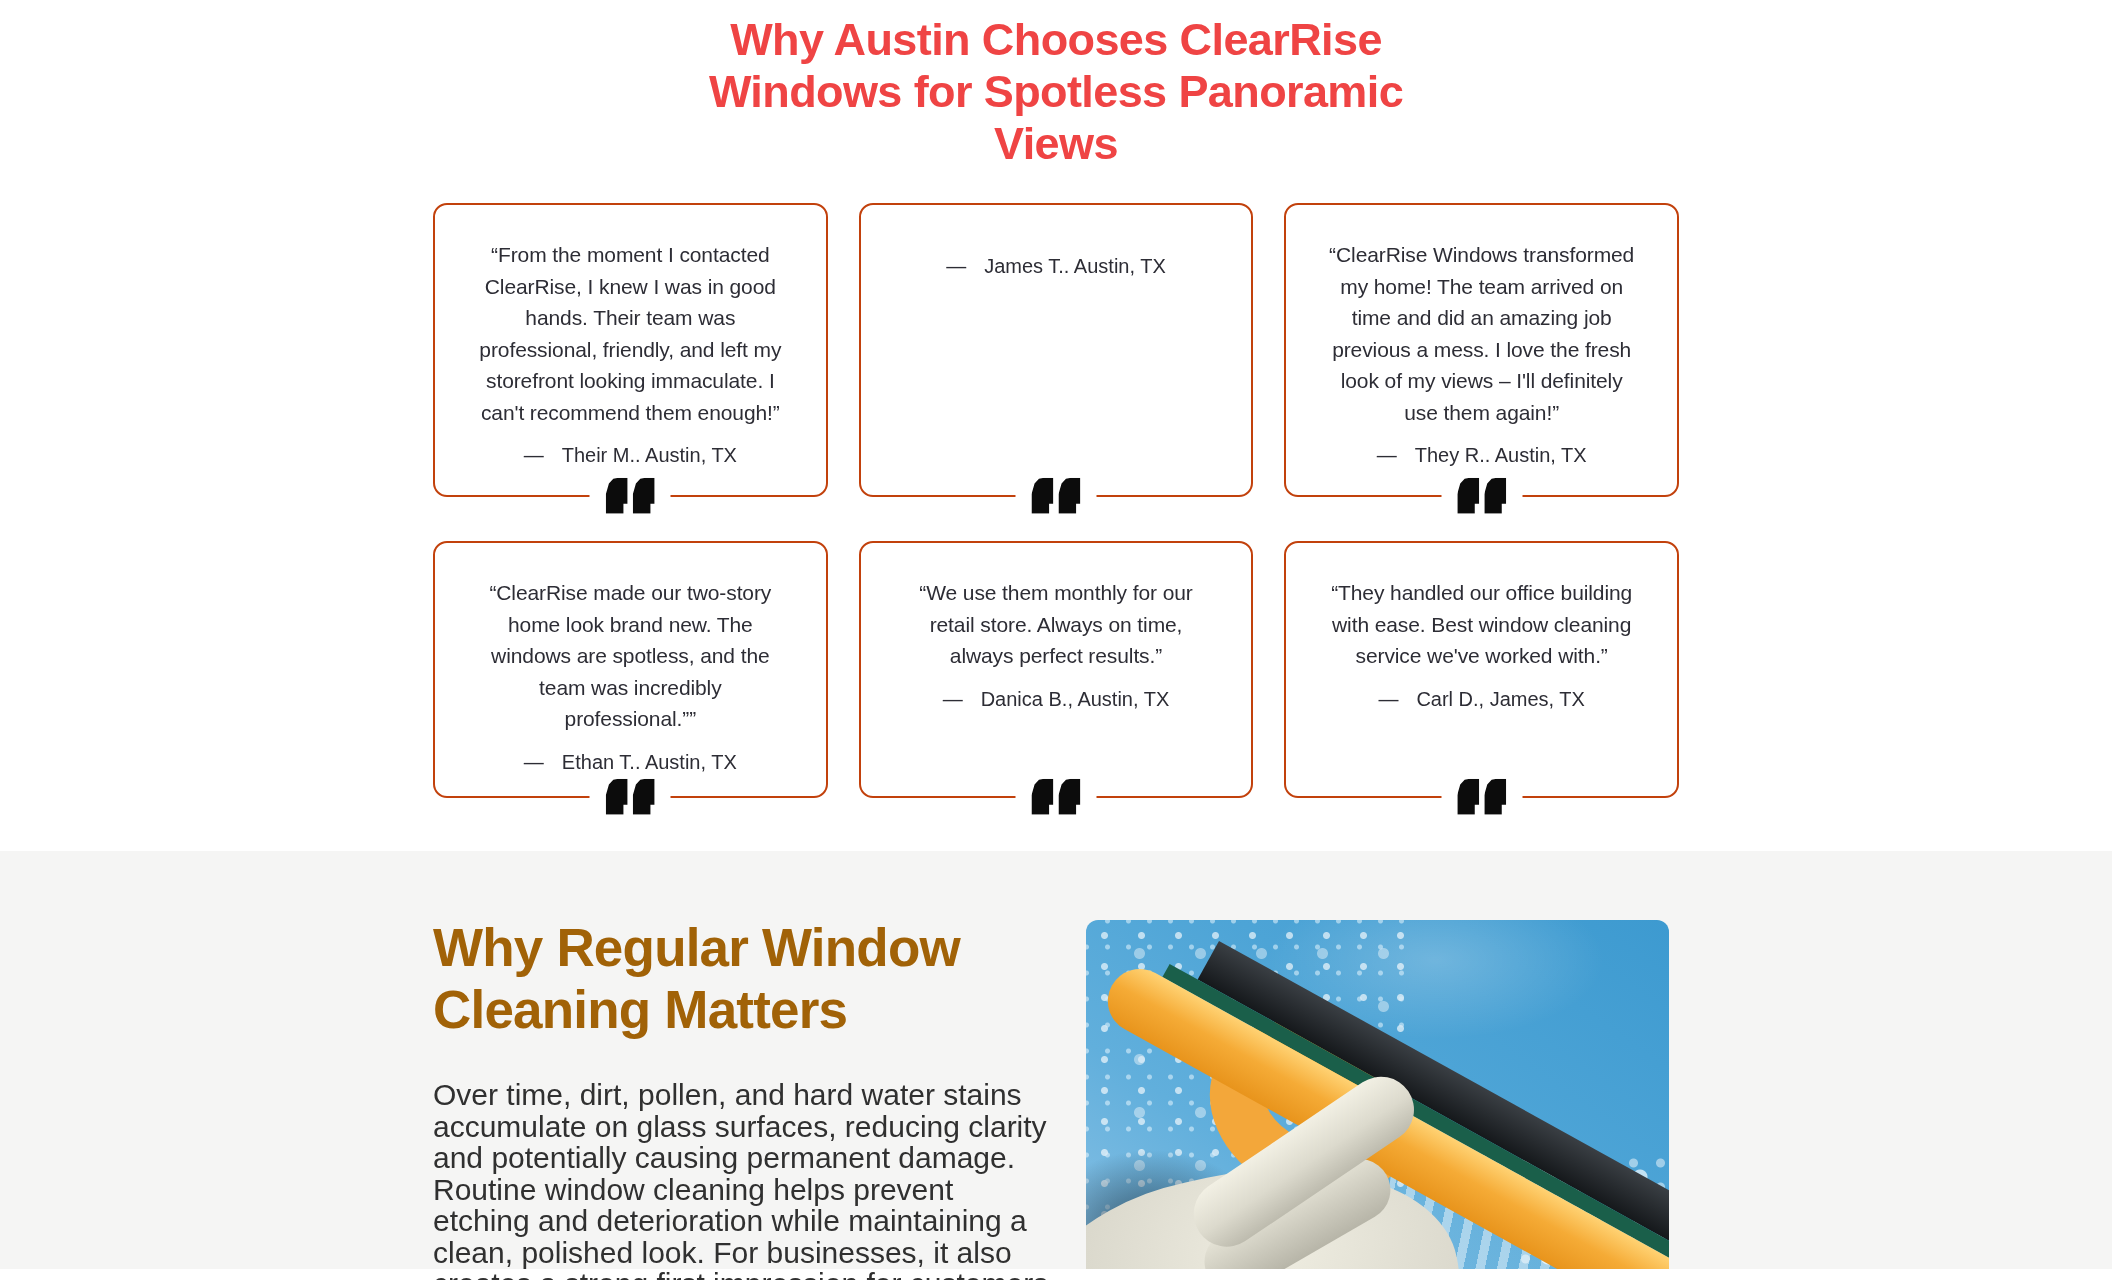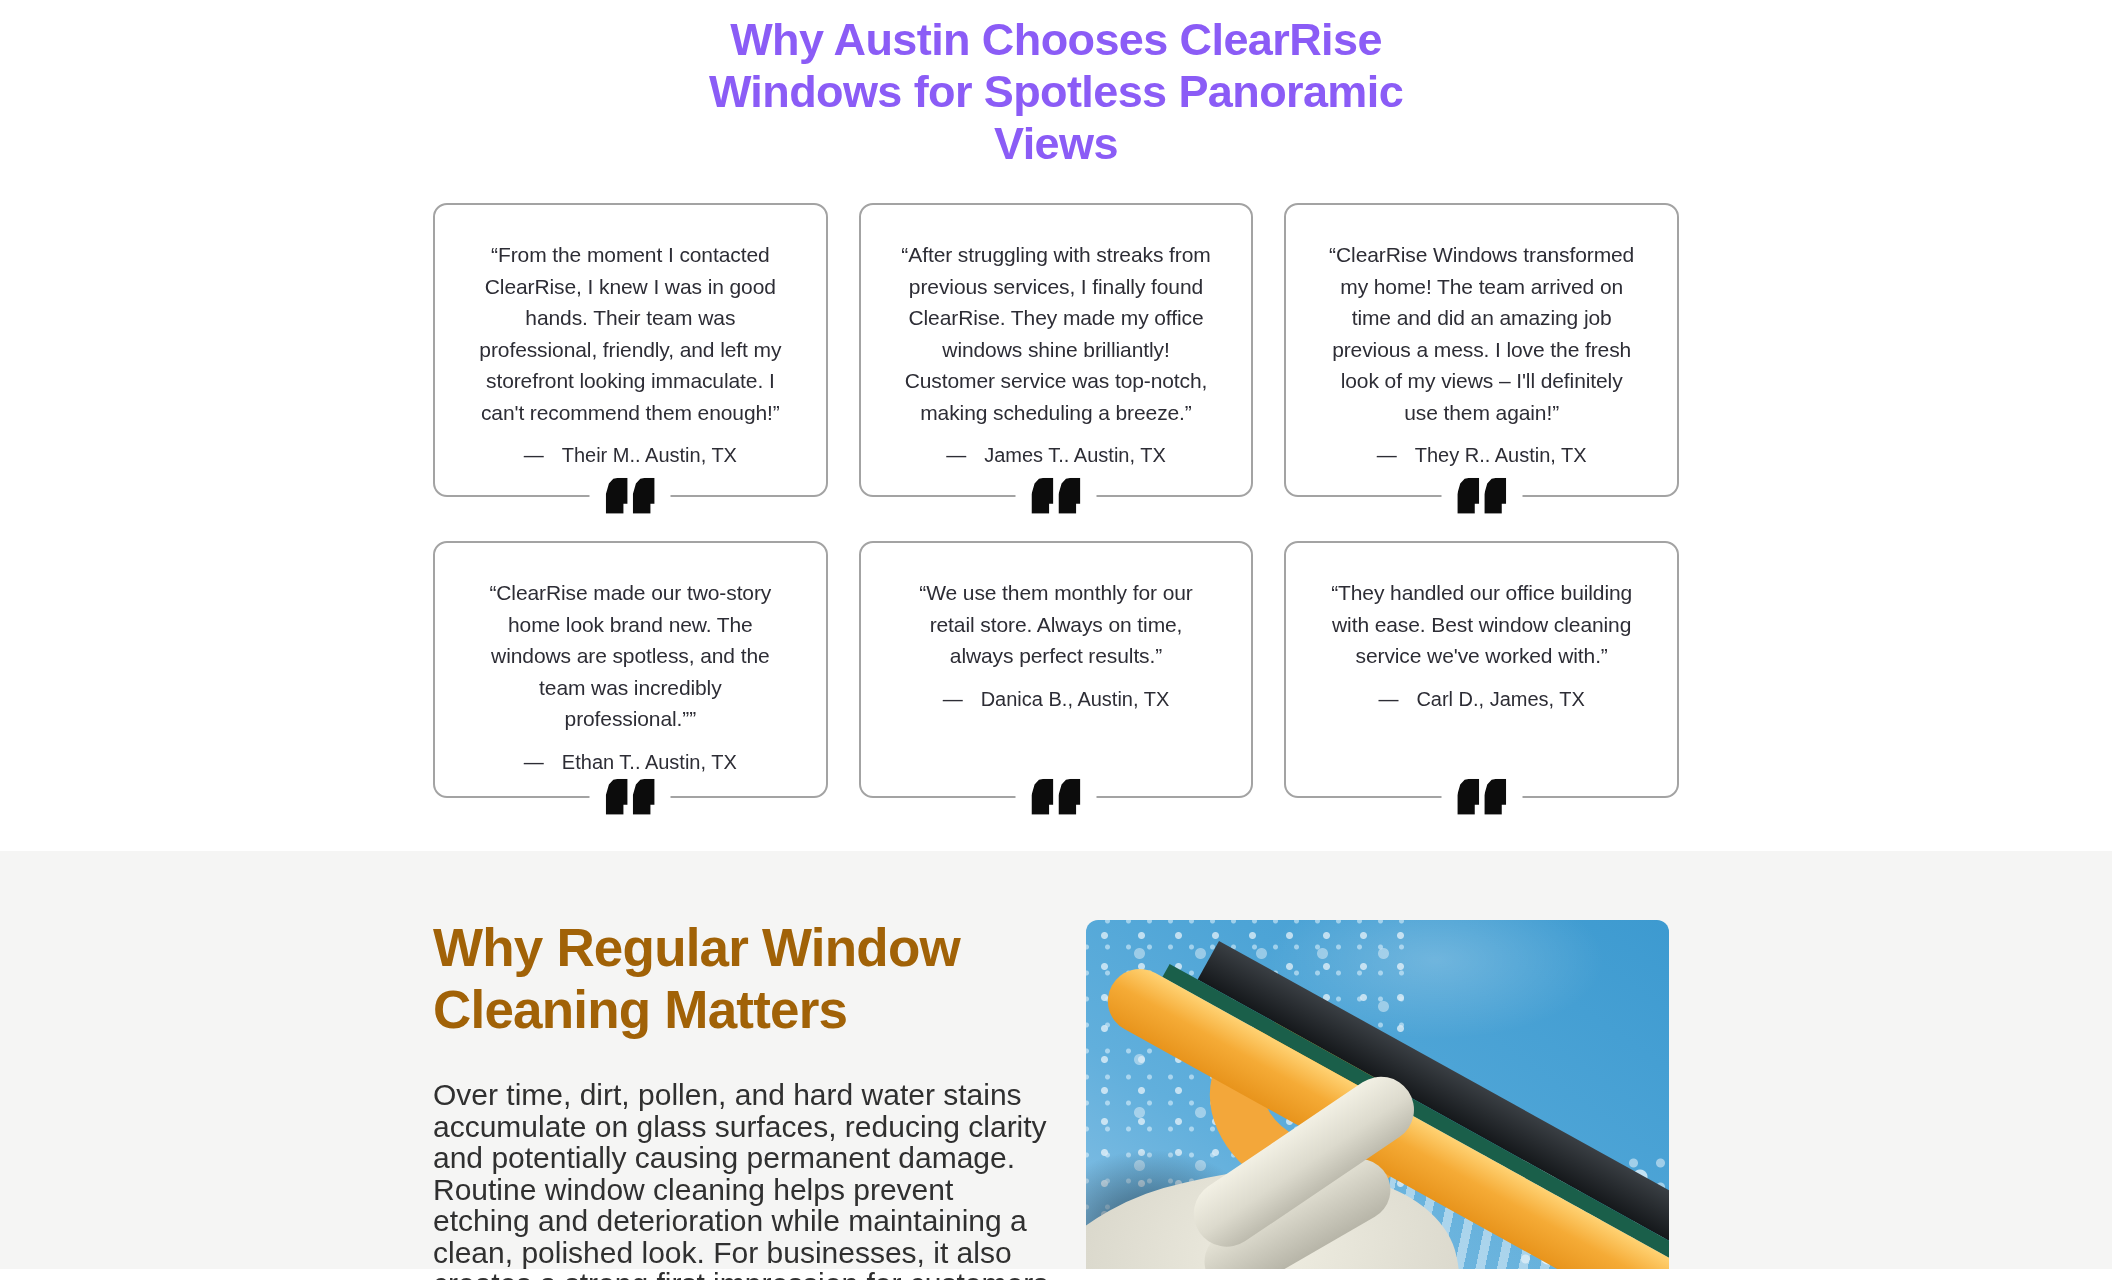--- a/index.html
+++ b/index.html
@@ -5,31 +5,31 @@
   * { margin:0; padding:0; box-sizing:border-box; }
   html,body { background:#ffffff; }
   body { font-family:"Liberation Sans","DejaVu Sans",sans-serif; }
   .page { width:2112px; height:1280px; overflow:hidden; background:#ffffff; }
 
   
   .t-section { padding-top:14px; background:#ffffff; }
   .t-heading {
     text-align:center; white-space:pre-line;
     font-size:45px; line-height:52px; font-weight:800;
-    letter-spacing:-0.6px; color:#8b5cf6;
+    letter-spacing:-0.6px; color:#ef4444;
   }
   .cards {
     width:1246px; margin:33px auto 0;
     display:grid; grid-template-columns:repeat(3,1fr);
     grid-template-rows:294px 257px;
     column-gap:31px; row-gap:44px;
   }
   .card {
     position:relative; background:#ffffff;
-    border:2px solid #a3a3a3; border-radius:14px;
+    border:2px solid #c2410c; border-radius:14px;
     padding:34px 40px 0; text-align:center;
   }
   .quote {
     font-size:21px; line-height:31.5px; color:#2d2d35; letter-spacing:-0.1px;
   }
   .attrib {
     margin-top:16px; display:flex; justify-content:center; align-items:center;
     gap:18px; font-size:20px; color:#2d2d35;
   }
   .qicon {
@@ -135,21 +135,20 @@
           <span>—</span>
           <span>Their M.. Austin, TX</span>
         </div>
         <div class="qicon">
             <i class="qm"></i>
             <i class="qm"></i>
           </div>
       </article>
 
       <article class="card">
-        <p class="quote">“After struggling with streaks from previous services, I finally found ClearRise. They made my office windows shine brilliantly! Customer service was top-notch, making scheduling a breeze.”</p>
         <div class="attrib">
           <span>—</span>
           <span>James T.. Austin, TX</span>
         </div>
         <div class="qicon">
             <i class="qm"></i>
             <i class="qm"></i>
           </div>
       </article>
 

